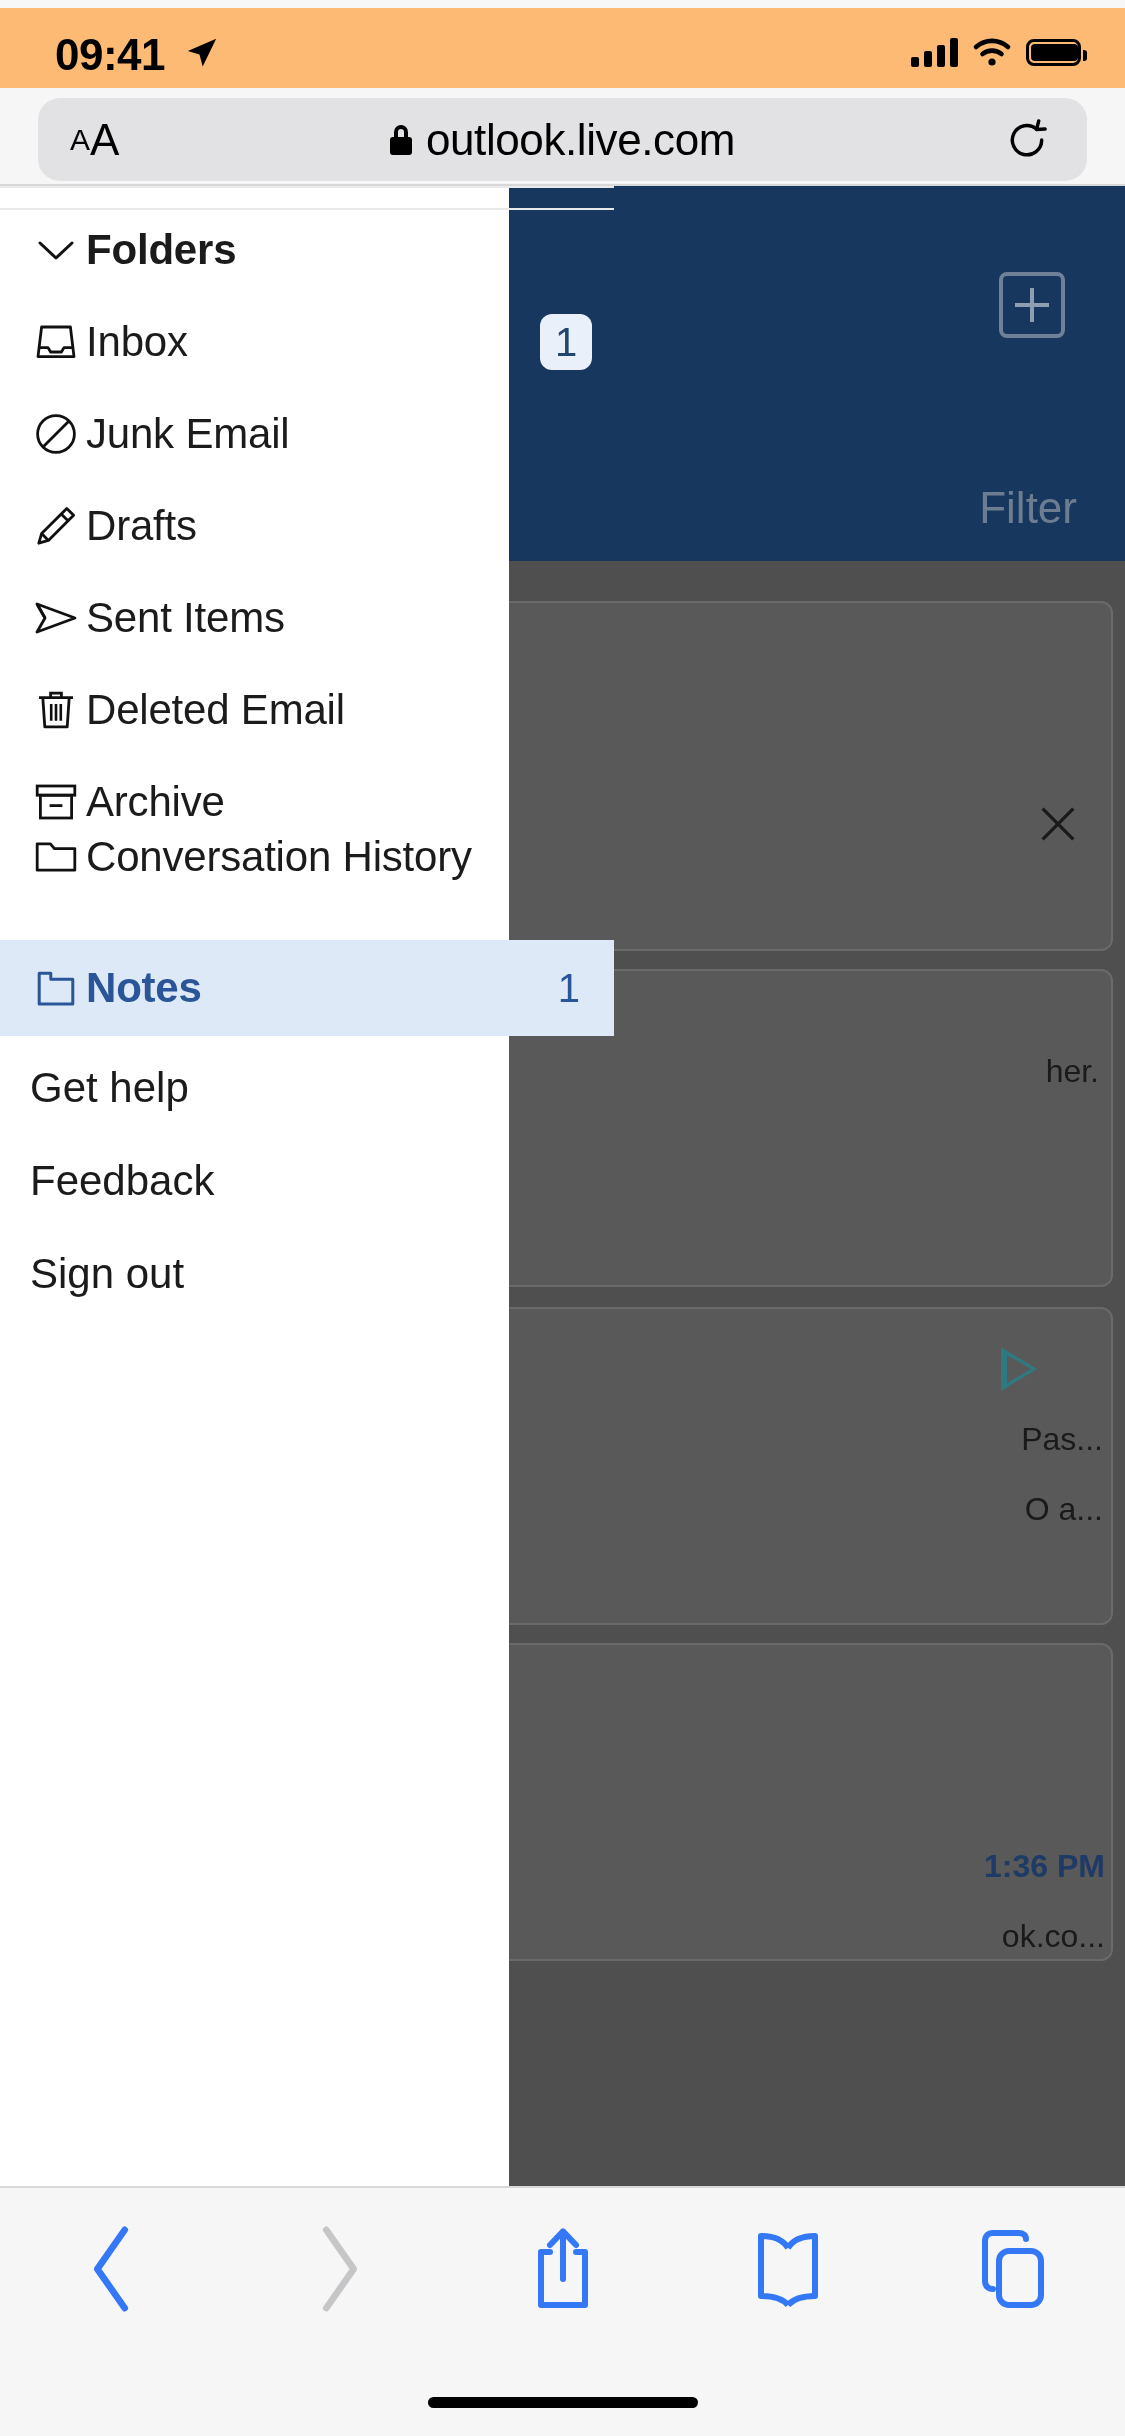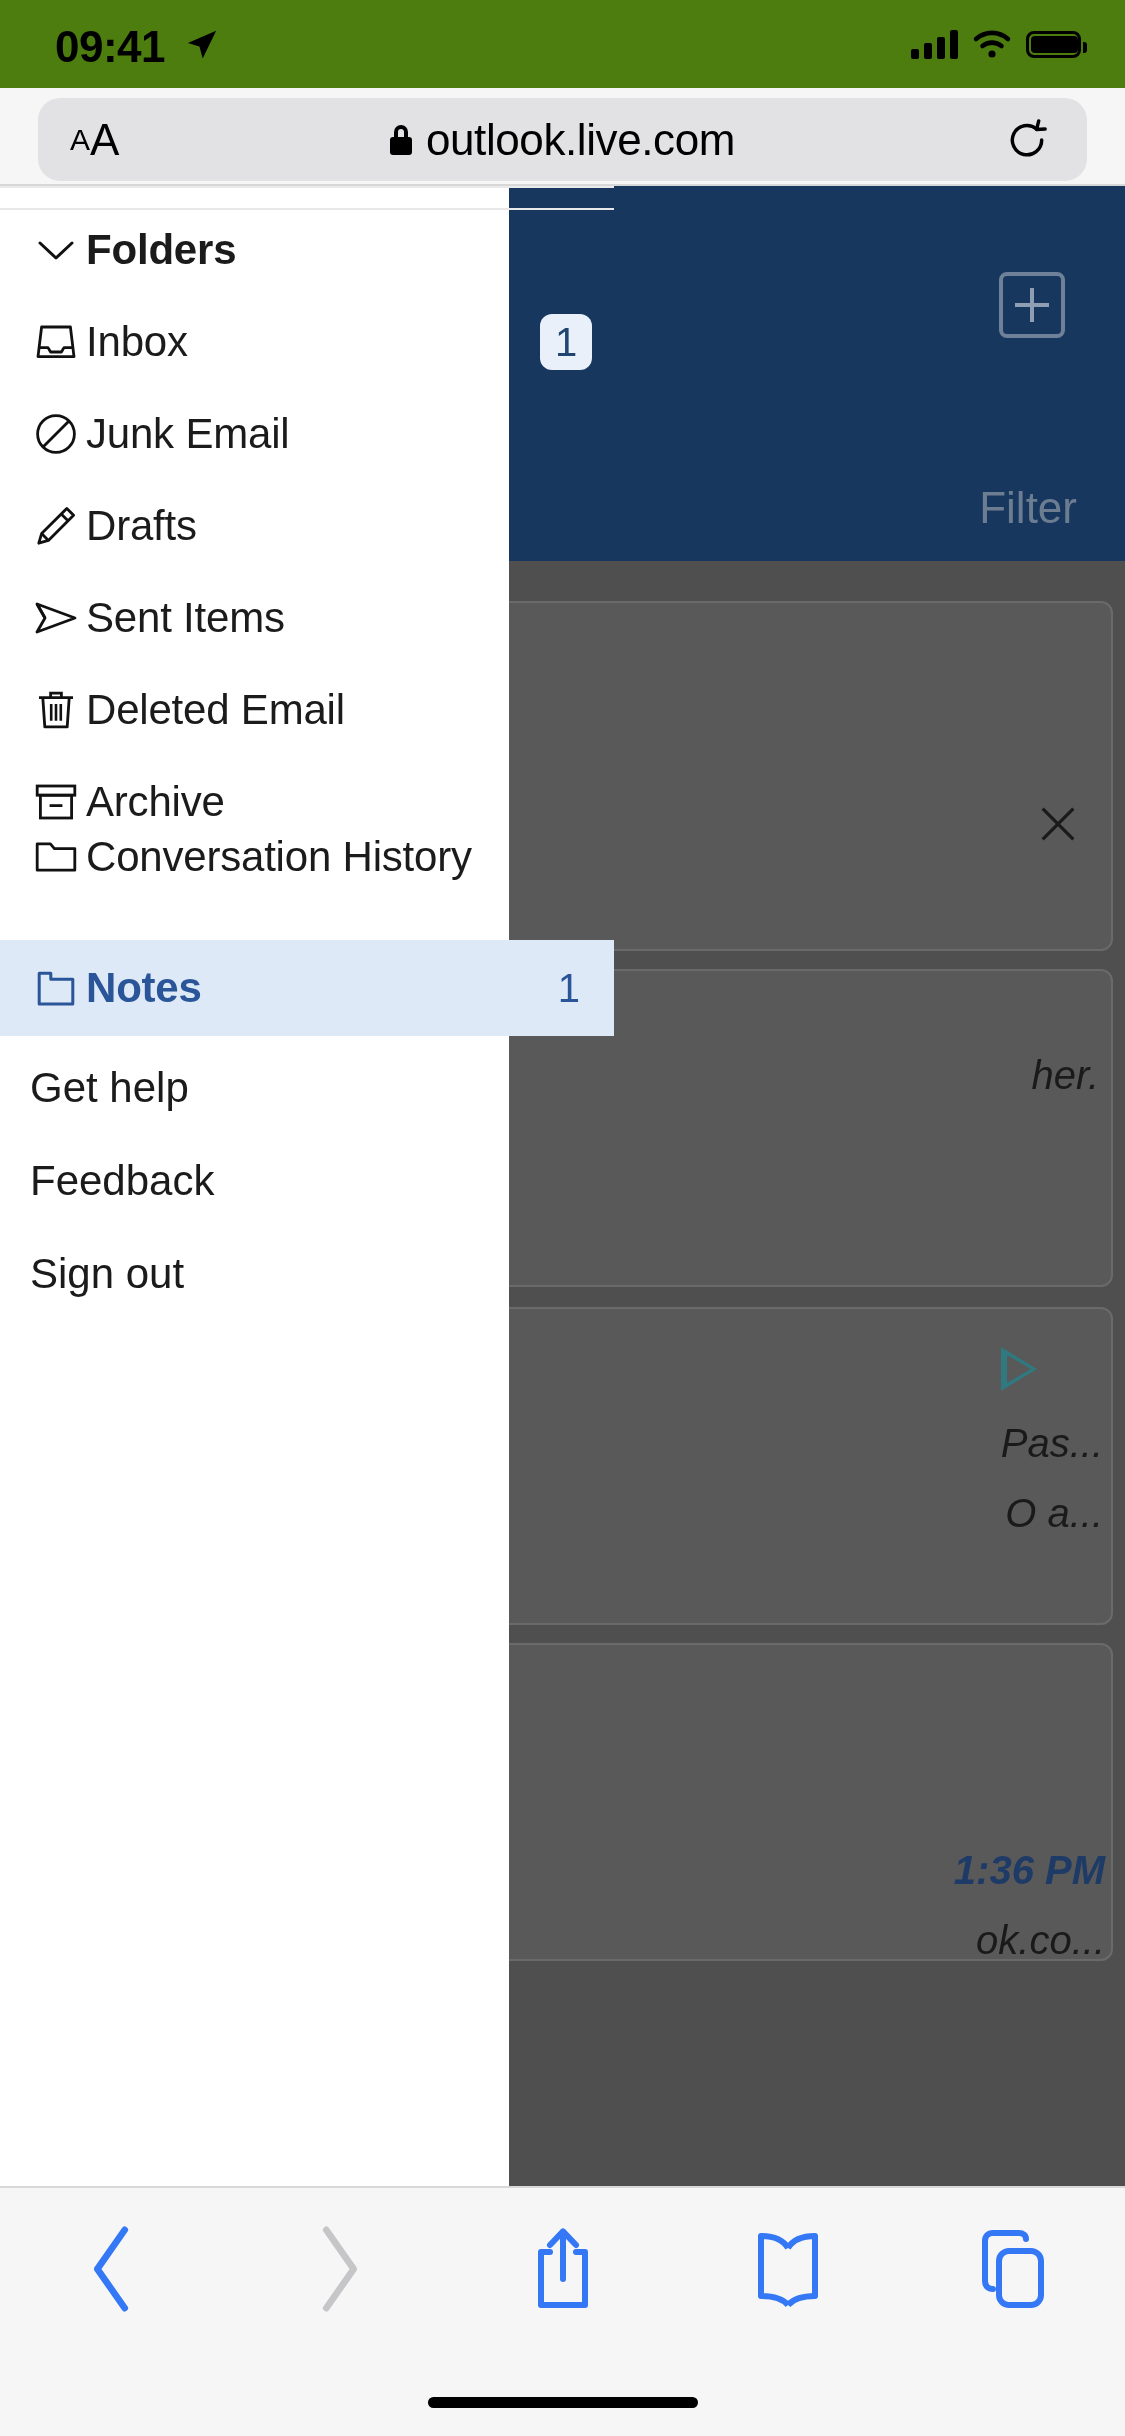--- a/index.html
+++ b/index.html
@@ -6,22 +6,22 @@
   html,body{
     width:1125px; height:2436px; overflow:hidden;
     font-family:"Liberation Sans", sans-serif;
     background:#ffffff;
     -webkit-font-smoothing:antialiased;
   }
   #screen{ position:relative; width:1125px; height:2436px; background:#f7f7f7; }
 
   
   .statusbar{
-    position:absolute; left:0; top:0; width:1125px; height:88px;
-    background:#4d7c0f;
+    position:absolute; left:0; top:8px; width:1125px; height:88px;
+    background:#fdba74;
   }
   .sb-time{
     position:absolute; left:55px; top:22px;
     font-size:44px; font-weight:700; letter-spacing:-0.5px; color:#000;
   }
   .sb-loc{
     position:absolute; left:185px; top:28px; width:34px; height:34px;
   }
   .sb-right{
     position:absolute; right:44px; top:26px; height:36px;
@@ -104,21 +104,21 @@
     position:absolute; left:10px; right:12px;
     background:#595959; border:2px solid #6a6a6a; border-radius:12px;
   }
   .bg-card.c1{ top:40px; height:350px; }
   .bg-card.c2{ top:408px; height:318px; }
   .bg-card.c3{ top:746px; height:318px; }
   .bg-card.c4{ top:1082px; height:318px; }
   .bg-x{
     position:absolute; right:44px; top:240px; width:46px; height:46px;
   }
-  .bg-txt{ position:absolute; font-size:40px; color:#1a1a1a; white-space:nowrap;font-style:italic; }
+  .bg-txt{ position:absolute; font-size:32px; color:#1a1a1a; white-space:nowrap; }
   .bg-txt.her{ right:26px; top:492px; }
   .bg-txt.pas{ right:22px; top:860px; }
   .bg-txt.oa{ right:22px; top:930px; }
   .bg-txt.time{ right:20px; top:1287px; color:#1e3a66; font-weight:600; }
   .bg-txt.dom{ right:20px; top:1357px; }
   .bg-play{
     position:absolute; right:88px; top:786px; width:0; height:0;
     border-left:36px solid #2f7a80; border-top:22px solid transparent; border-bottom:22px solid transparent;
   }
   .bg-play::after{

